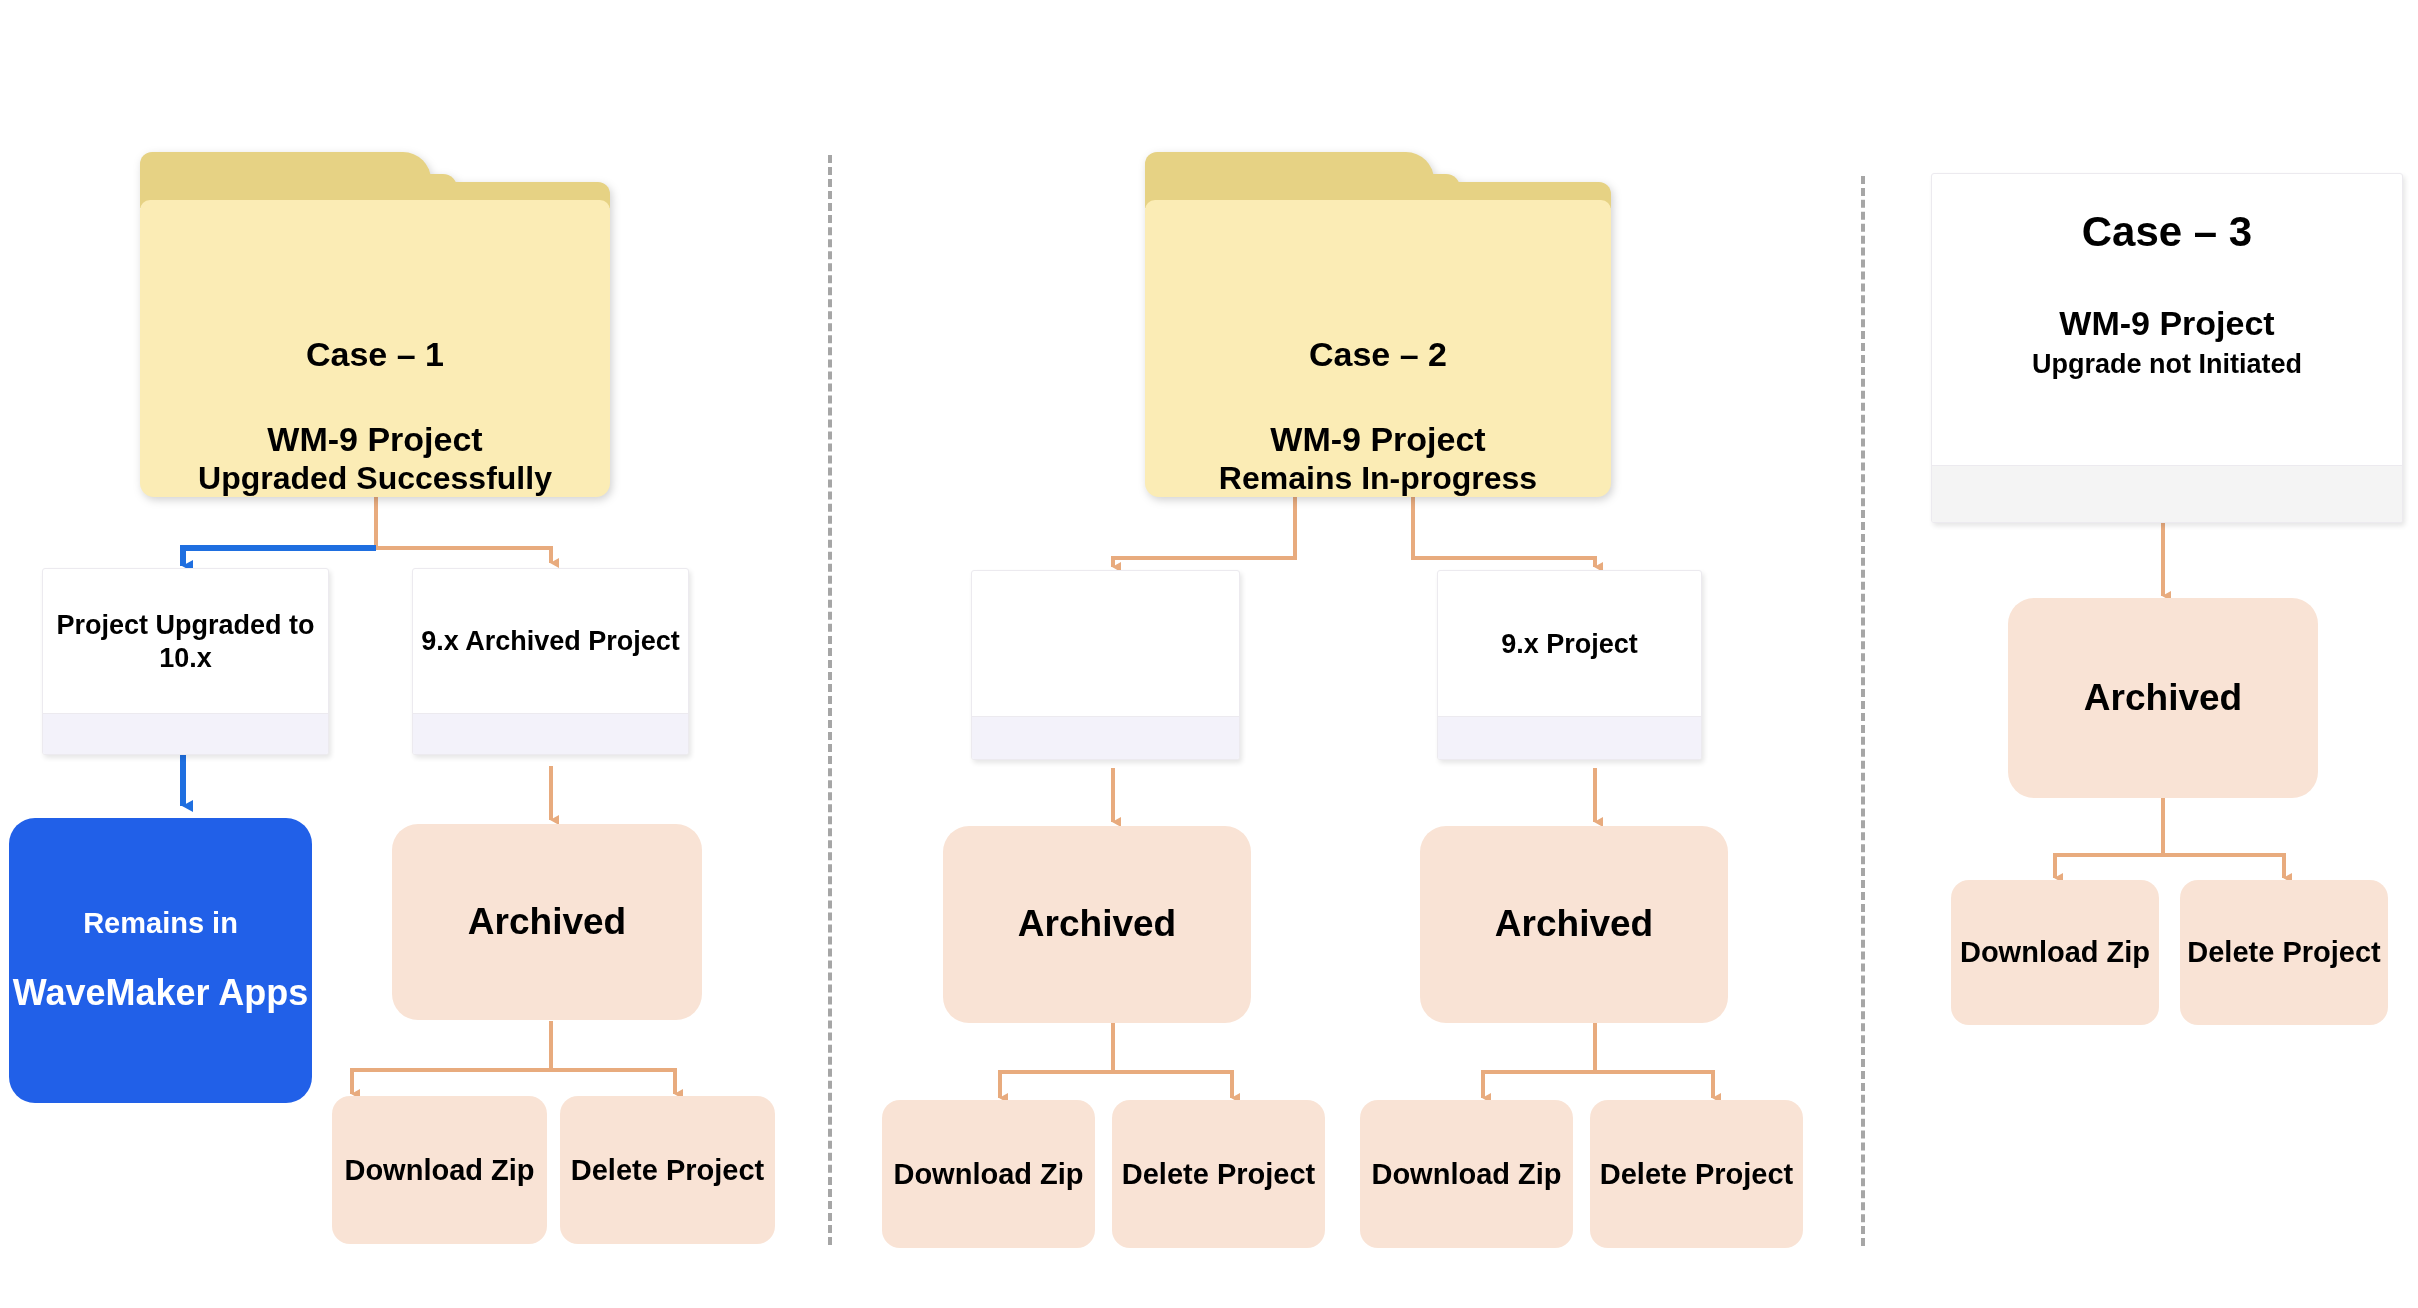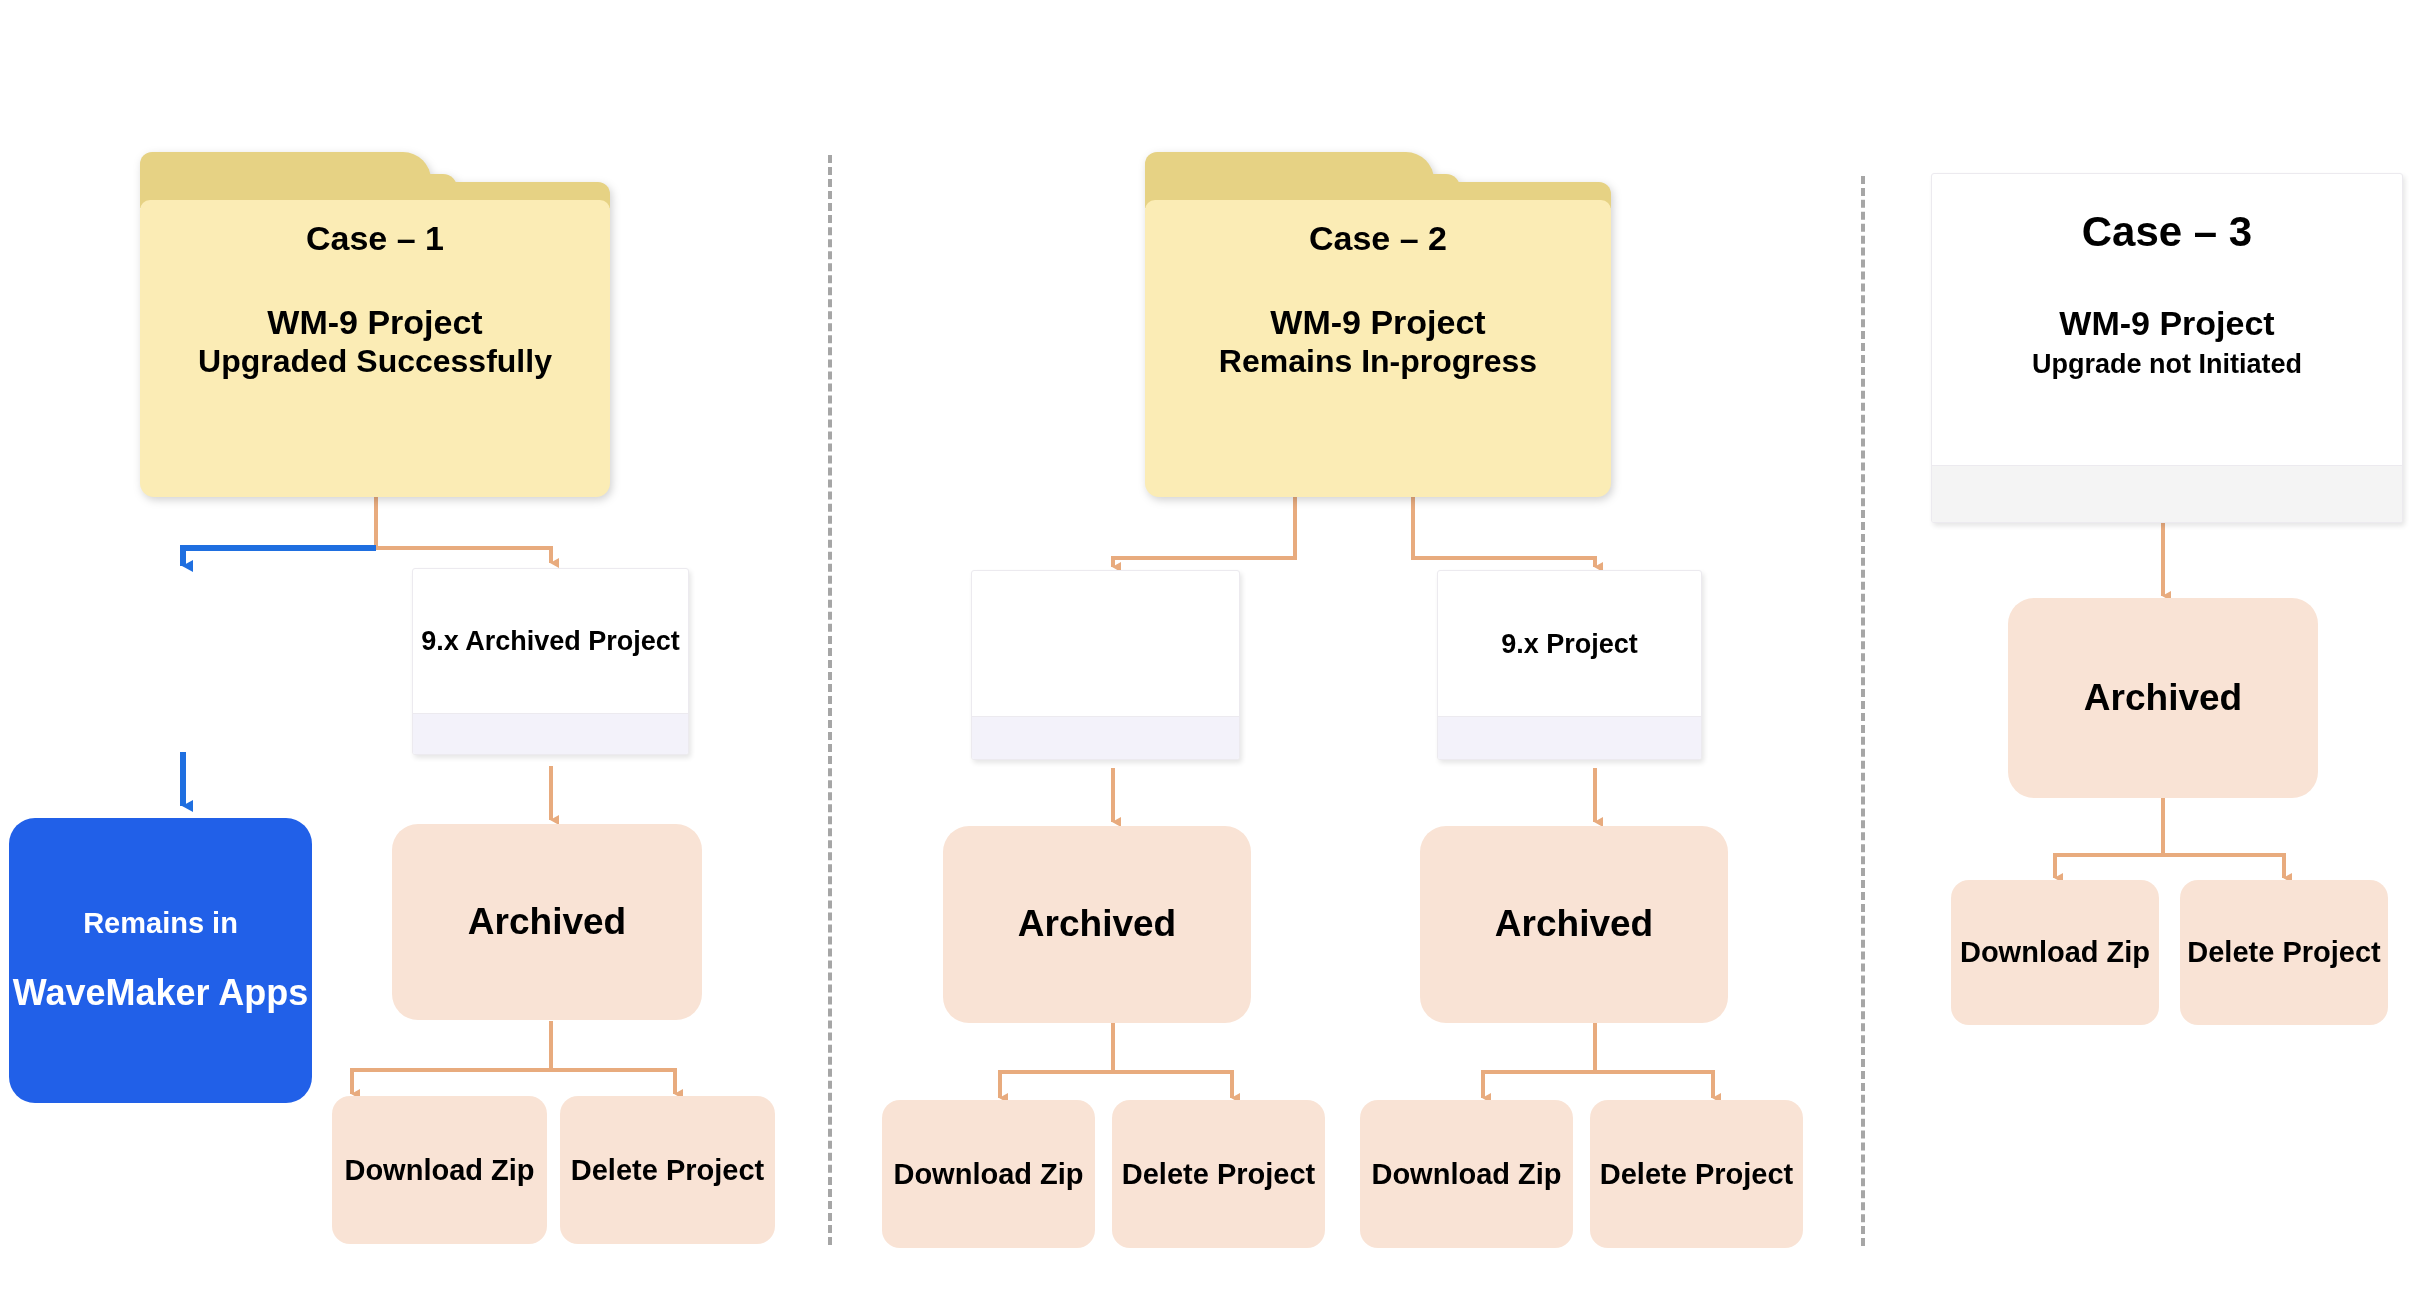--- a/index.html
+++ b/index.html
@@ -68,21 +68,21 @@
     background: #fbecb5;
     border-radius: 10px 10px 14px 14px;
   }
   .folder .ftext {
     position: absolute;
     left: 0; right: 0;
     top: 48px; bottom: 0;
     display: flex;
     flex-direction: column;
     align-items: center;
-    justify-content: flex-start;
+    justify-content: flex-end;
     padding-top: 20px;
     box-sizing: border-box;
     color: #000;
     text-align: center;
   }
   .ftext .case-line {
     font-size: 34px;
     font-weight: bold;
     line-height: 1.1;
     margin-bottom: 46px;
@@ -251,20 +251,26 @@
     <div class="band"></div>
     <div class="tab"></div>
     <div class="body"></div>
     <div class="ftext">
       <div class="case-line">Case – 1</div>
       <div class="proj-line">WM-9 Project</div>
       <div class="sub-line">Upgraded Successfully</div>
     </div>
   </div>
 
+  <div class="wcard" style="left:42px; top:568px; width:285px; height:185px;">
+    <div class="wbody" style="height:145px;">
+      <div class="wlabel">Project Upgraded to 10.x</div>
+    </div>
+    <div class="wfoot" style="height:40px;"></div>
+  </div>
 
   <div class="wcard" style="left:412px; top:568px; width:275px; height:185px;">
     <div class="wbody" style="height:145px;">
       <div class="wlabel">9.x Archived Project</div>
     </div>
     <div class="wfoot" style="height:40px;"></div>
   </div>
 
   <div class="bluebox" style="left:9px; top:818px; width:303px; height:285px;">
     <div class="l1">Remains in</div>

